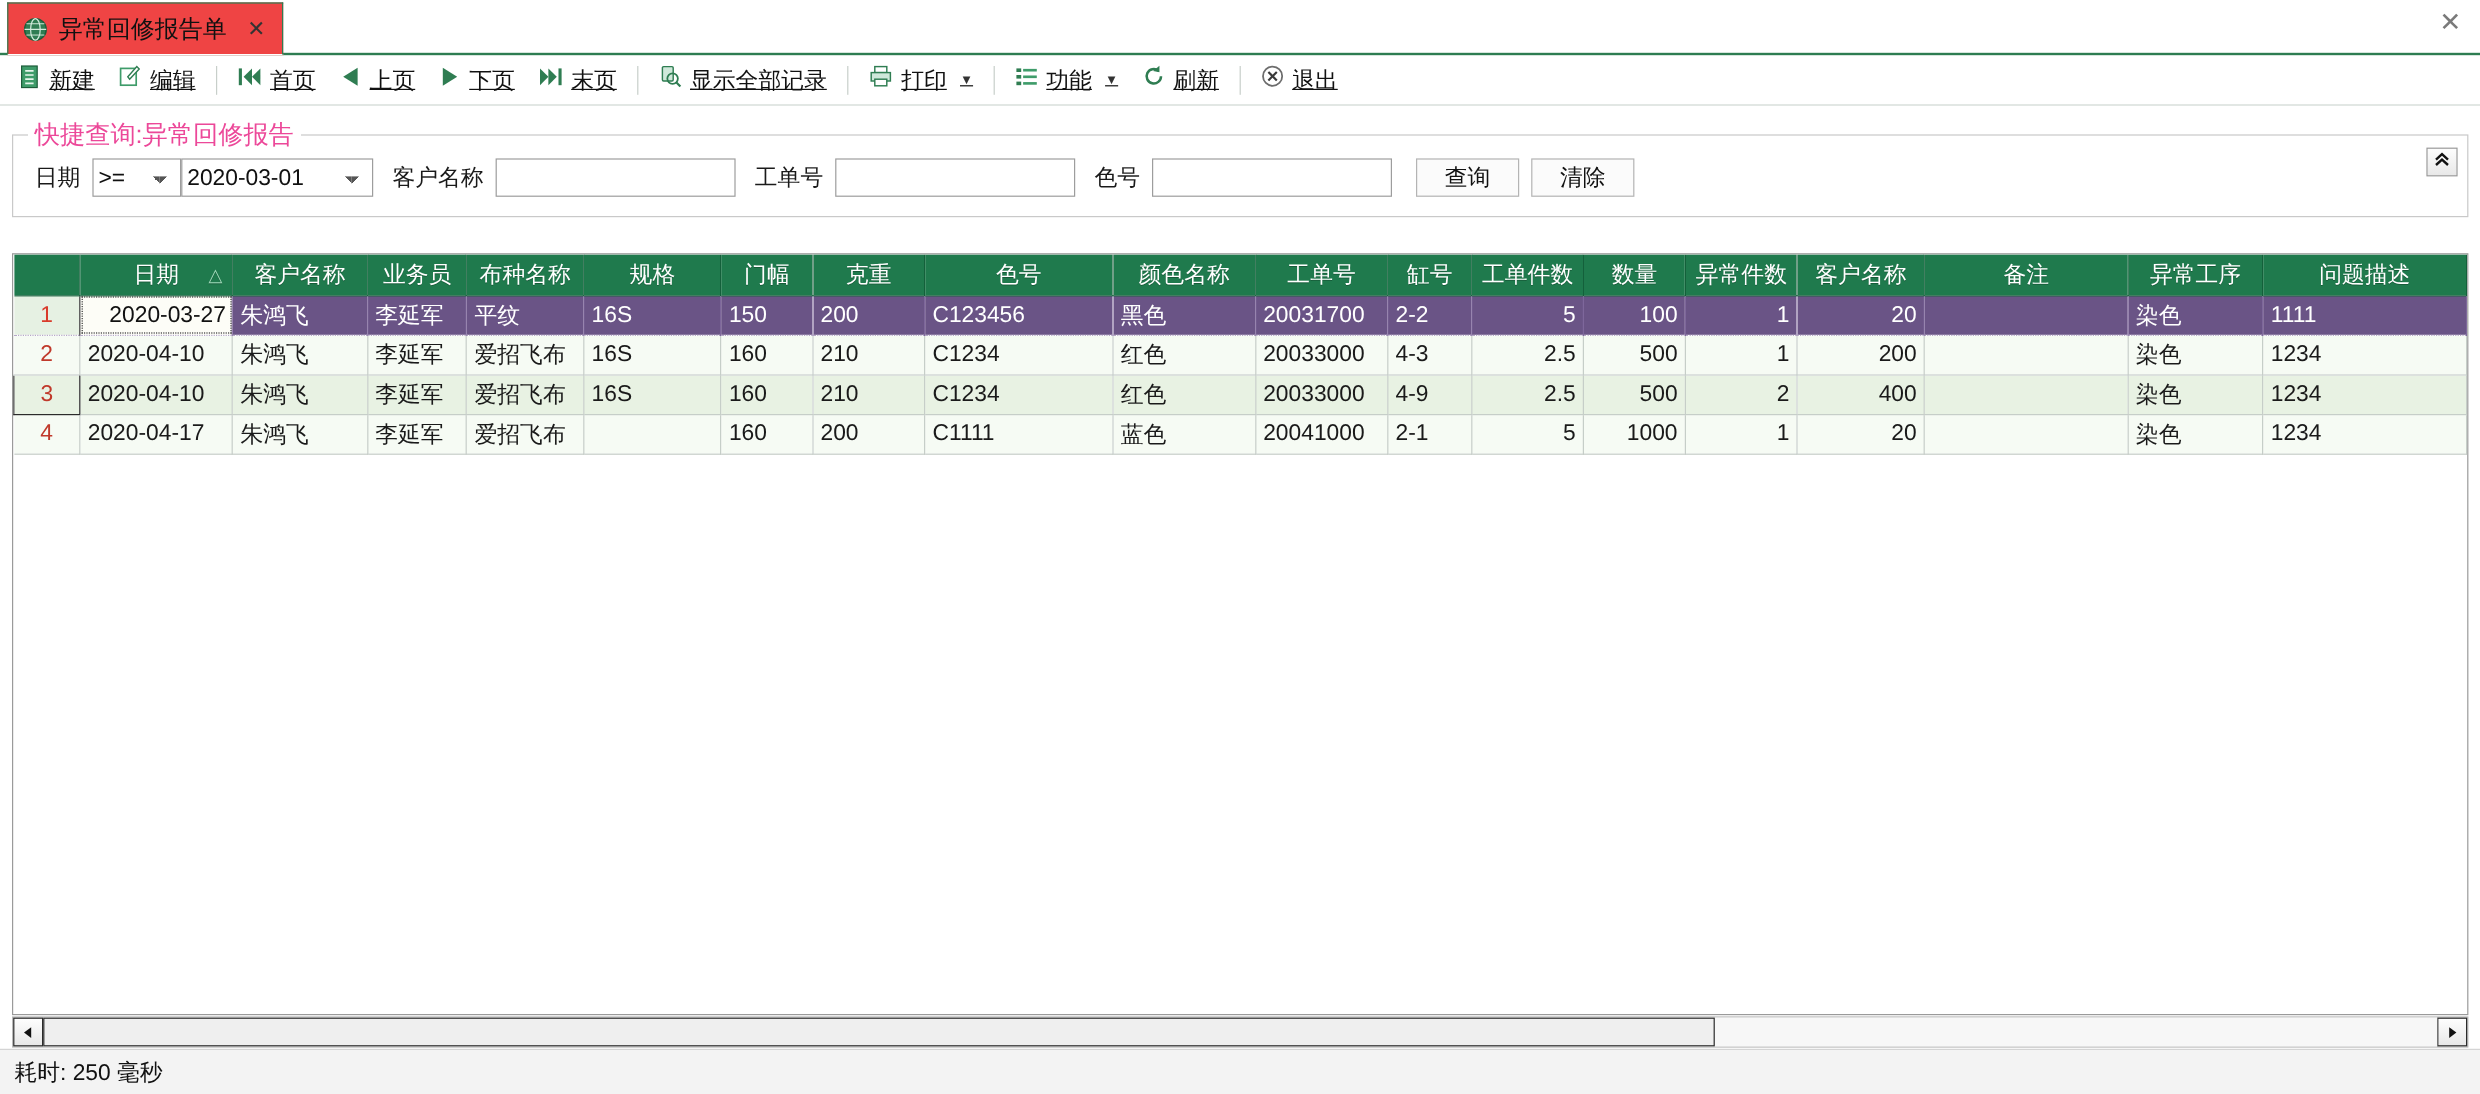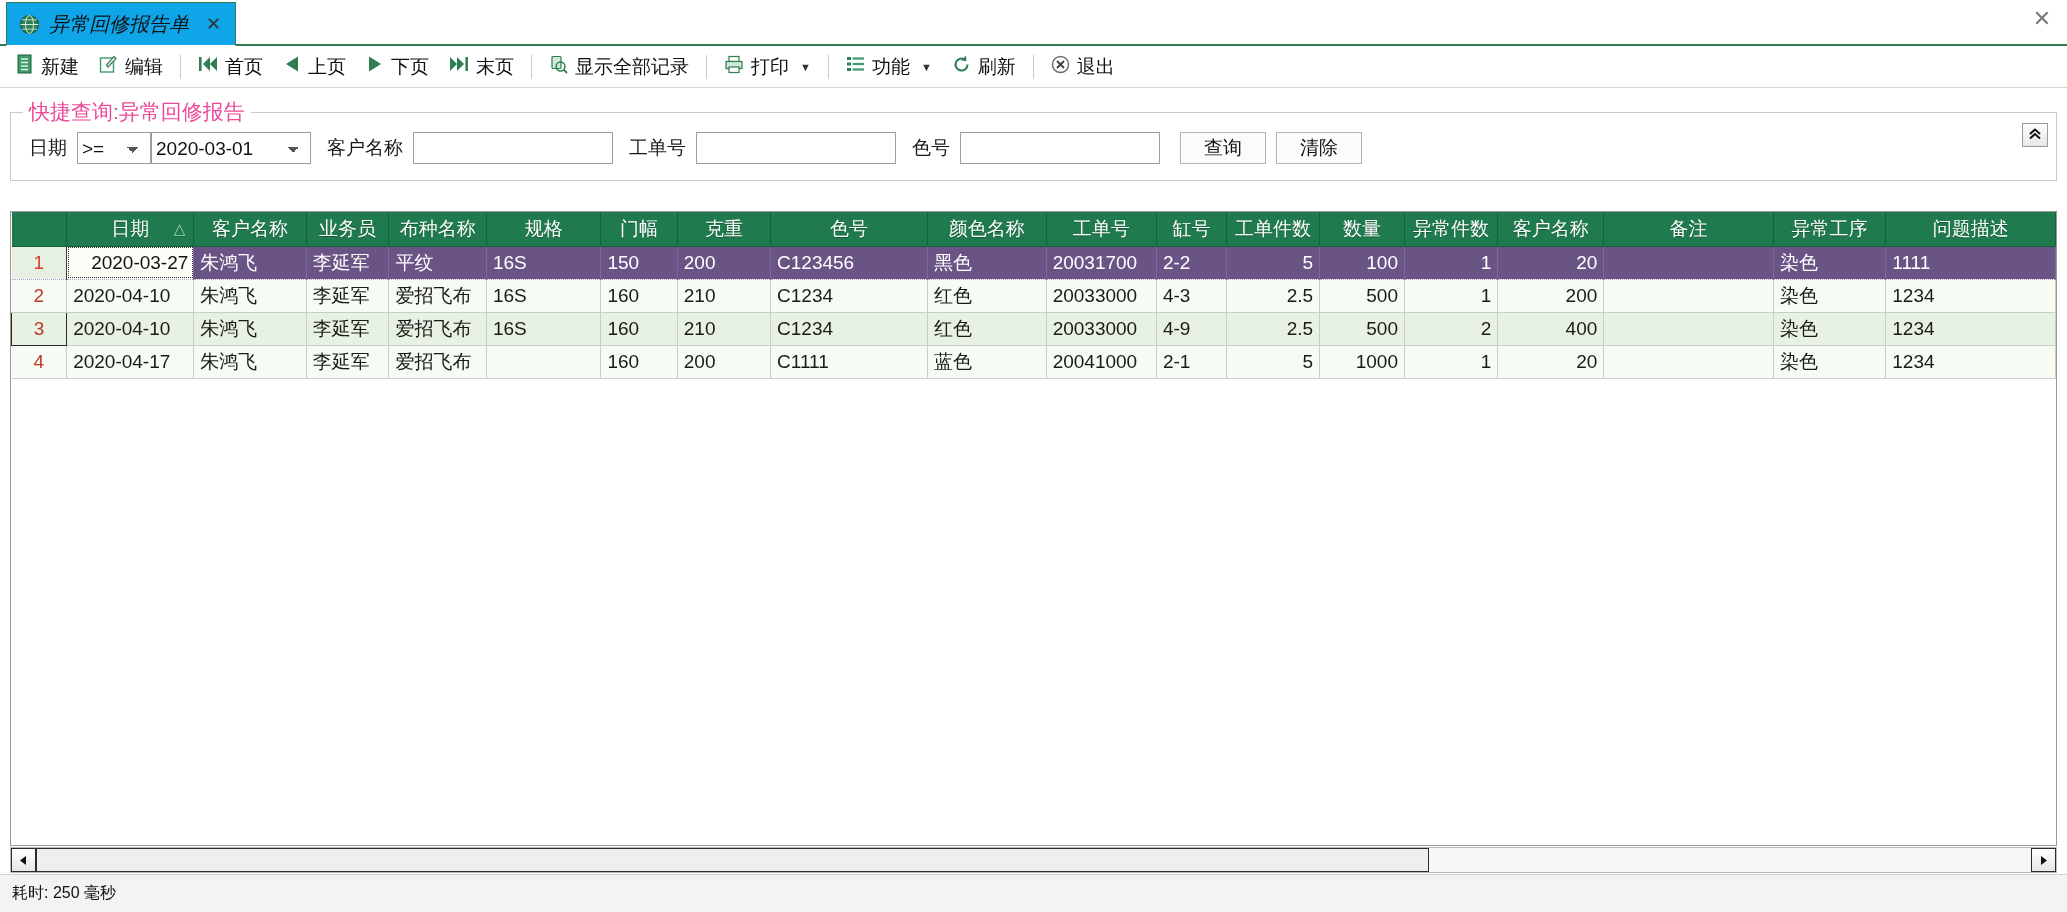--- a/index.html
+++ b/index.html
@@ -26,25 +26,24 @@
     display: flex;
     align-items: flex-end;
     padding-left: 6px;
   }
   .tab {
     display: flex; align-items: center; gap: 9px;
     height: 44px;
     padding: 0 14px 0 12px;
     border: 1px solid #2e7d52;
     border-bottom: 1px solid #ffffff;
-    background: #0ea5e9;
+    background: #ef4444;
     position: relative;
     top: 2px;
     cursor: pointer;
-    font-style: italic;
   }
   .tab-title { font-size: 20px; color: #111; white-space: nowrap; }
   .tab-close {
     font-size: 18px; color: #333; margin-left: 8px; line-height: 1;
     cursor: pointer; font-weight: 500;
   }
   .globe-icon { width: 21px; height: 21px; display:block; }
   .window-close {
     position: absolute; right: 12px; top: 6px;
     width: 26px; height: 26px;
@@ -61,20 +60,21 @@
     display: flex; align-items: center;
     padding: 0 6px;
     gap: 0px;
   }
   .tb-item {
     display: flex; align-items: center; gap: 7px;
     height: 34px; padding: 0 9px;
     cursor: pointer; white-space: nowrap;
     font-size: 19px; color: #111;
     border: 1px solid transparent;
+    text-decoration: underline;
   }
   .tb-sep {
     width: 1px; height: 24px; background: #c8cfca; margin: 0 7px;
   }
   .tb-caret { font-size: 11px; color:#333; margin-left: 4px; }
   .ico { display:block; }
 
   
   .query-wrap { padding: 10px 10px 0 10px; position: relative; }
   fieldset.query {
@@ -235,21 +235,21 @@
   
   .statusbar {
     position: absolute;
     left: 0; bottom: 0;
     width: 2067px; height: 38px;
     background: #f3f3f3;
     border-top: 1px solid #d4d4d4;
     display: flex; align-items: center;
     justify-content: space-between;
     padding: 0 6px 0 12px;
-    font-size: 16px;
+    font-size: 19px;
     color: #111;
   }
   .status-right { overflow: hidden; white-space: nowrap; max-width: 480px; }
 </style>
 </head>
 <body>
 
 <div id="app">
 
   <div class="tabbar">

